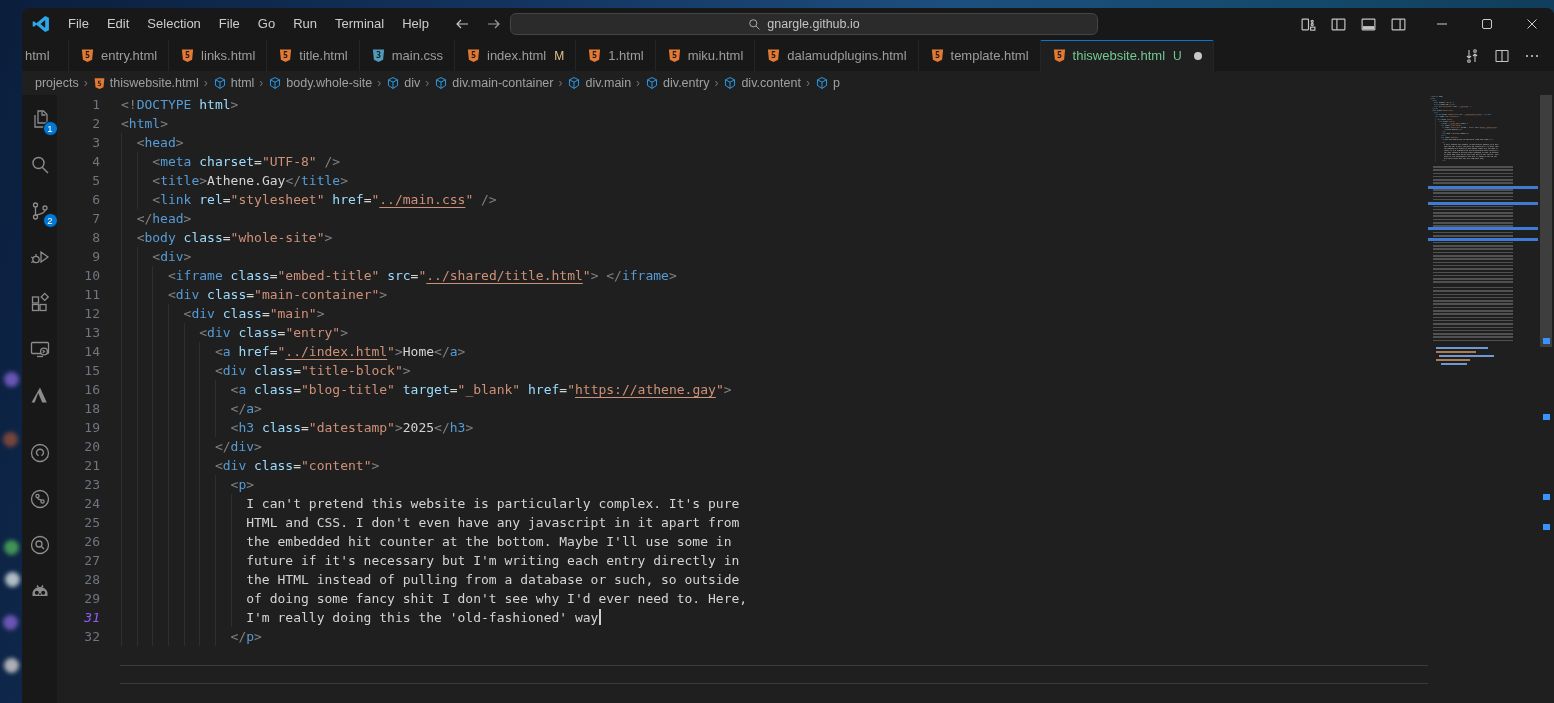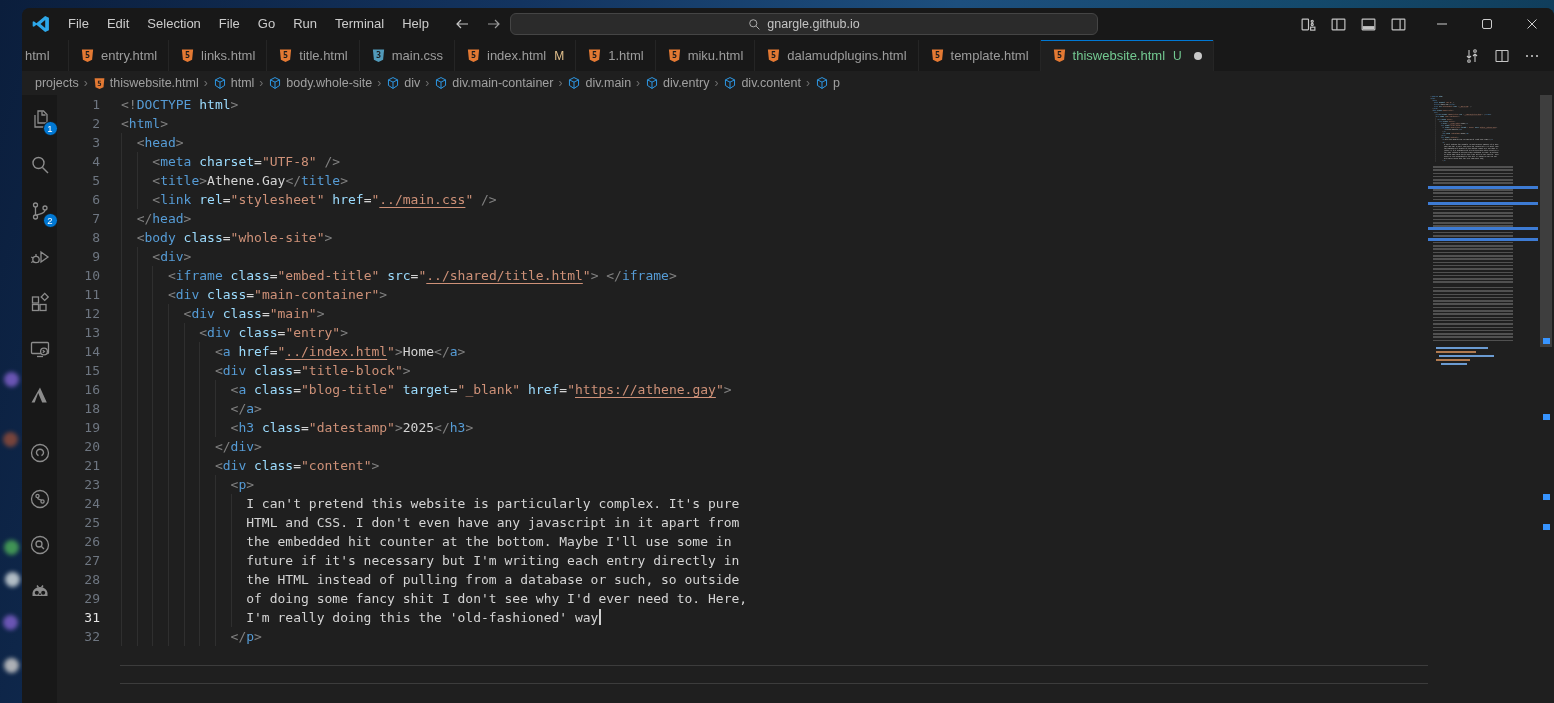--- a/index.html
+++ b/index.html
@@ -58,21 +58,21 @@
 
   .main { flex:1; display:flex; flex-direction:column; min-width:0; background:#1f1f1f; }
 
   
   .editor { position:relative; flex:1; overflow:hidden; }
   #code-lines { position:absolute; left:0; top:0; right:126px; bottom:0;
     font-family:"DejaVu Sans Mono","Liberation Mono",monospace; font-size:13px; line-height:19px; }
   .line { display:flex; height:19px; white-space:pre; }
   .ln { width:43px; flex:none; text-align:right; color:#6e7681; }
   .code { margin-left:21px; white-space:pre; }
-  .line.active .ln { color:#e5e5e5; }
+  .line.active .ln { color:#8b5cf6;font-style:italic; }
   .ind { display:inline-block; height:19px; vertical-align:top;
     background:repeating-linear-gradient(90deg,#2f2f2f 0 1px,transparent 1px 2ch); }
   .tk-p { color:#808080; } .tk-t { color:#569cd6; } .tk-a { color:#9cdcfe; }
   .tk-s { color:#ce9178; } .tk-l { color:#ce9178; text-decoration:underline; text-underline-offset:3px; }
   .tk-x { color:#d4d4d4; } .tk-w { color:#d4d4d4; }
   .cursor { display:inline-block; width:2px; height:16px; background:#cfcfcf; vertical-align:-3px; margin-left:1px; }
   .cur-box { position:absolute; left:63px; right:126px; top:570px; height:19px;
     border-top:1px solid #3c3c3c; border-bottom:1px solid #3c3c3c; pointer-events:none; }
 
   

